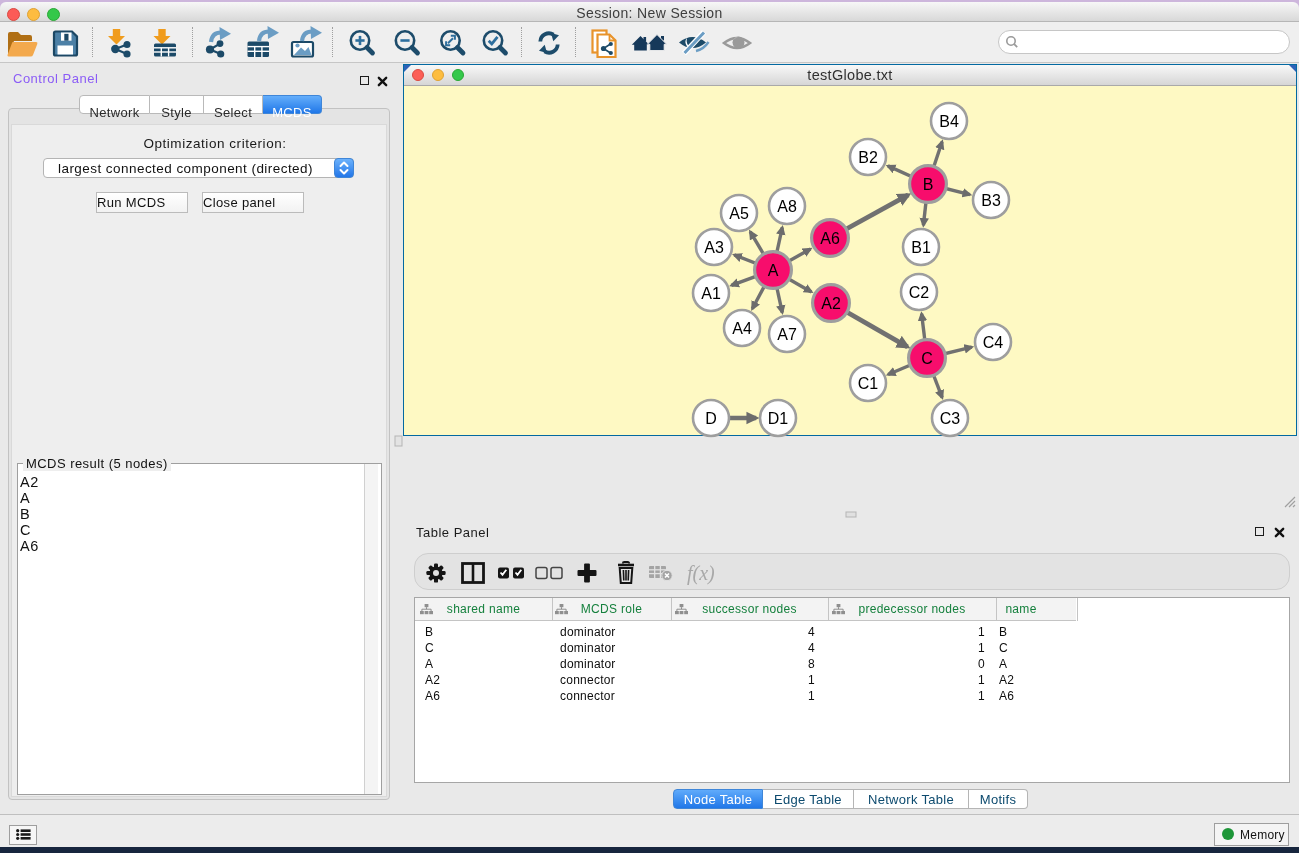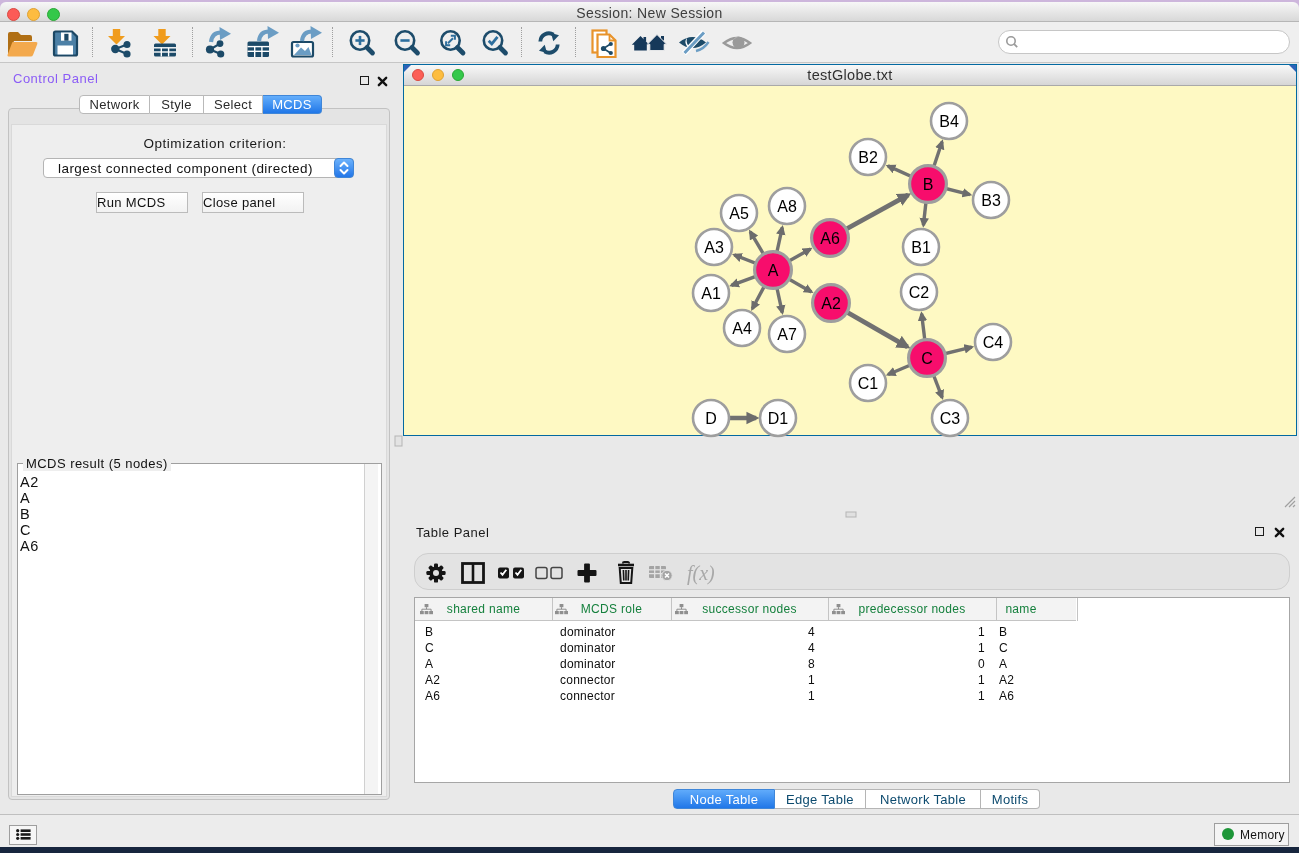--- a/index.html
+++ b/index.html
@@ -11,21 +11,21 @@
 #toolbar{left:0;top:22px;width:1299px;height:41px;background:#efefef;border-bottom:1px solid #c6c6c6}
 .vsep{position:absolute;top:5px;height:30px;width:0;border-left:1px dotted #9f9f9f}
 #main{left:0;top:63px;width:1299px;height:751px;background:#e9e9e9}
 #statusbar{left:0;top:814px;width:1299px;height:33px;background:#ececec;border-top:1px solid #bfbfbf}
 #deskBot{left:0;top:847px;width:1299px;height:6px;background:#17263e}
 
 #cpTitle{left:13px;top:71px;font-size:13px;letter-spacing:0.5px;color:#8b5cf6}
 #cpBox{left:8px;top:108px;width:382px;height:692px;background:#e4e4e4;border:1px solid #c2c2c2;border-radius:4px}
 #cpInner{left:11px;top:124px;width:376px;height:673px;background:#eeeeee;border:1px solid #d9d9d9}
 .tabrow{position:absolute;display:flex;height:19px}
-.tab{height:19px;line-height:18px;font-size:13px;letter-spacing:0.35px;color:#2a2a2a;text-align:center;background:#fff;border:1px solid #b9b9b9;border-left:none;padding:0}
+.tab{height:19px;line-height:18px;font-size:13px;letter-spacing:0.35px;color:#2a2a2a;text-align:center;background:#fff;border:1px solid #b9b9b9;border-left:none;padding:8px}
 .tab.first{border-left:1px solid #b9b9b9;border-radius:4px 0 0 4px}
 .tab.last{border-radius:0 4px 4px 0}
 .tab.sel{background:linear-gradient(#64aefb,#2077e8);color:#fff;border-color:#3f86d8}
 #optlabel{left:27px;top:136px;width:376px;text-align:center;font-size:13.5px;letter-spacing:0.55px;color:#1a1a1a}
 #combo{left:43px;top:158px;width:311px;height:20px;background:#fff;border:1px solid #b4b4b4;border-radius:4px;font-size:13.5px;letter-spacing:0.45px;color:#111;line-height:19px;padding-left:14px}
 #comboBtn{left:334px;top:158px;width:20px;height:20px;border-radius:4px;background:linear-gradient(#6cb2fc,#2376e8);border:1px solid #3f86d8}
 .btn{position:absolute;height:21px;background:linear-gradient(#ffffff,#f2f2f2);border:1px solid #bbb;border-radius:0;font-size:13px;letter-spacing:0.35px;color:#111;text-align:left;line-height:19px}
 #fieldset{left:17px;top:463px;width:365px;height:332px;border:1px solid #9f9f9f;background:#fff}
 #legend{left:23px;top:456px;background:#eeeeee;font-size:13px;letter-spacing:0.45px;color:#111;padding:0 3px}
 #mlist{left:20px;top:474px;font-size:14.5px;letter-spacing:0.6px;line-height:16px;color:#111}
@@ -445,21 +445,21 @@
       </g>
       <path d="M6.5 3.2 V5.2 M1.9 7 V5.2 H11.1 V7" stroke="#8f8f8f" stroke-width="1" fill="none"></path>
     </svg>
   <div class="trow" style="left:10px;top:26px;line-height:16px">B<br>C<br>A<br>A2<br>A6</div>
   <div class="trow" style="left:145px;top:26px;line-height:16px">dominator<br>dominator<br>dominator<br>connector<br>connector</div>
   <div class="trow" style="left:330px;top:26px;line-height:16px;width:70px;text-align:right">4<br>4<br>8<br>1<br>1</div>
   <div class="trow" style="left:500px;top:26px;line-height:16px;width:70px;text-align:right">1<br>1<br>0<br>1<br>1</div>
   <div class="trow" style="left:584px;top:26px;line-height:16px">B<br>C<br>A<br>A2<br>A6</div>
 </div>
 <div class="abs" style="left:673px;top:789px">
-  <div class="bt first sel" style="position:relative;float:left;width:102px">Node Table</div>
+  <div class="bt first sel" style="position:relative;float:left;width:90px">Node Table</div>
   <div class="bt" style="position:relative;float:left;width:91px">Edge Table</div>
   <div class="bt" style="position:relative;float:left;width:115px">Network Table</div>
   <div class="bt last" style="position:relative;float:left;width:59px">Motifs</div>
 </div>
 <div class="abs" id="statusbar">
   <div style="position:absolute;left:9px;top:10px;width:28px;height:20px;background:#f6f6f6;border:1px solid #9e9e9e"></div>
   <svg style="left:16px;top:14px" width="15" height="11" viewBox="0 0 15 11">
       <g fill="#1a1a1a">
         <circle cx="1.7" cy="1.7" r="1.6"></circle>
         <circle cx="1.7" cy="5.5" r="1.6"></circle>

